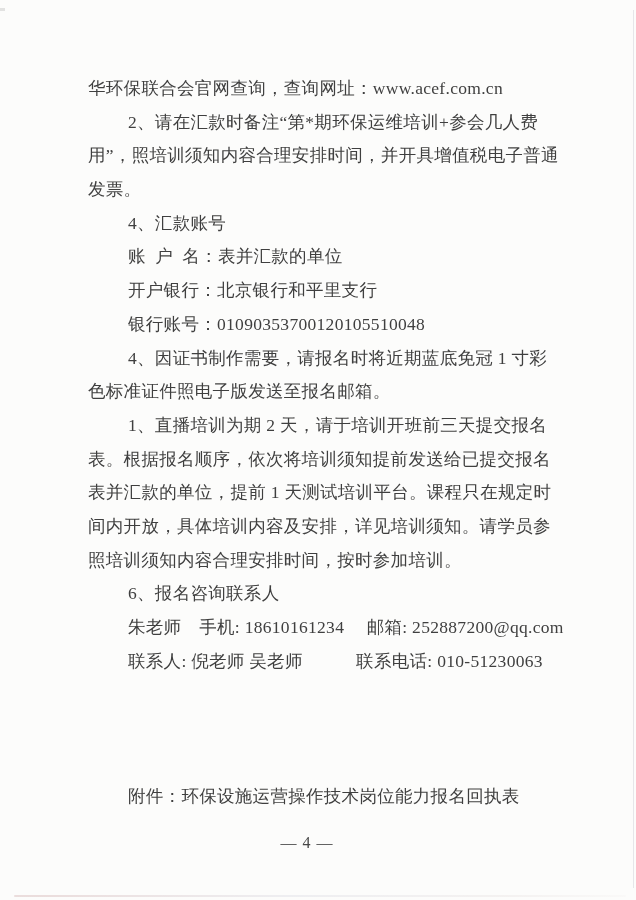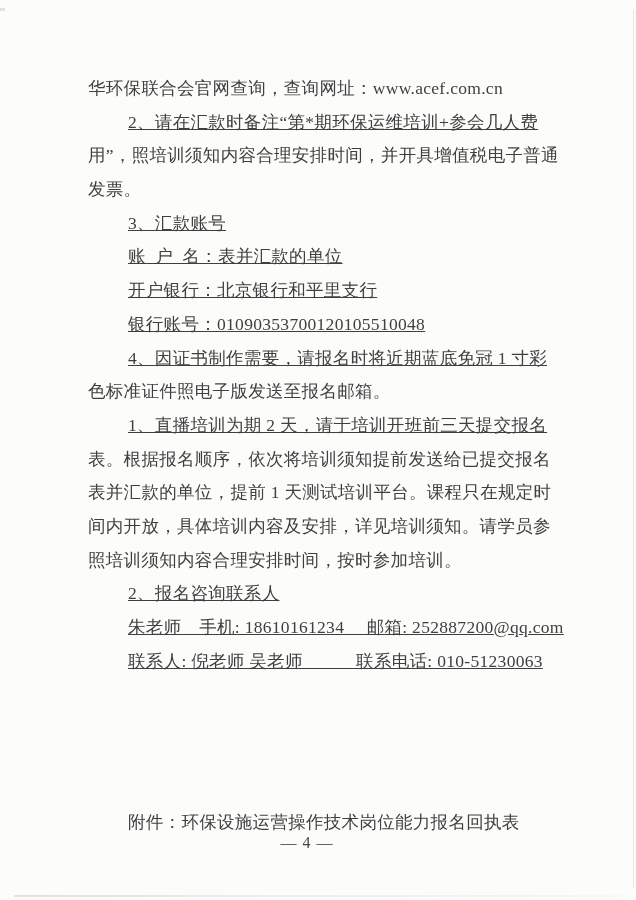--- a/index.html
+++ b/index.html
@@ -25,26 +25,25 @@
   }
   .line {
     white-space: pre;
     font-size: 17.5px;
     line-height: 33.7px;
     height: 33.7px;
     letter-spacing: 0.3px;
   }
   .line.indent {
     padding-left: 40px;
-    text-decoration: underline;
   }
   .attachment {
     position: absolute;
     left: 88px;
-    top: 806px;
+    top: 780px;
     width: 470px;
     padding-left: 40px;
     white-space: pre;
     font-size: 17.5px;
     line-height: 33.7px;
     letter-spacing: 0.3px;
   }
   .page-num {
     position: absolute;
     left: 0;
@@ -88,32 +87,32 @@
 </style>
 </head>
 <body>
 
 <div class="page">
   <div class="text-block" id="text-block">
       <div class="line">华环保联合会官网查询，查询网址：www.acef.com.cn</div>
       <div class="line indent">2、请在汇款时备注“第*期环保运维培训+参会几人费</div>
       <div class="line">用”，照培训须知内容合理安排时间，并开具增值税电子普通</div>
       <div class="line">发票。</div>
-      <div class="line indent">3、汇款账号</div>
+      <div class="line indent">4、汇款账号</div>
       <div class="line indent">账  户  名：表并汇款的单位</div>
       <div class="line indent">开户银行：北京银行和平里支行</div>
       <div class="line indent">银行账号：01090353700120105510048</div>
       <div class="line indent">4、因证书制作需要，请报名时将近期蓝底免冠 1 寸彩</div>
       <div class="line">色标准证件照电子版发送至报名邮箱。</div>
       <div class="line indent">1、直播培训为期 2 天，请于培训开班前三天提交报名</div>
       <div class="line">表。根据报名顺序，依次将培训须知提前发送给已提交报名</div>
       <div class="line">表并汇款的单位，提前 1 天测试培训平台。课程只在规定时</div>
       <div class="line">间内开放，具体培训内容及安排，详见培训须知。请学员参</div>
       <div class="line">照培训须知内容合理安排时间，按时参加培训。</div>
-      <div class="line indent">2、报名咨询联系人</div>
+      <div class="line indent">6、报名咨询联系人</div>
       <div class="line indent">朱老师　手机: 18610161234　 邮箱: 252887200@qq.com</div>
       <div class="line indent">联系人: 倪老师 吴老师　　　联系电话: 010-51230063</div>
     </div>
   <div class="attachment">附件：环保设施运营操作技术岗位能力报名回执表</div>
   <div class="page-num">— 4 —</div>
   <div class="edge-bottom"></div>
   <div class="edge-right"></div>
   <div class="edge-left-mark"></div>
 </div>
 

